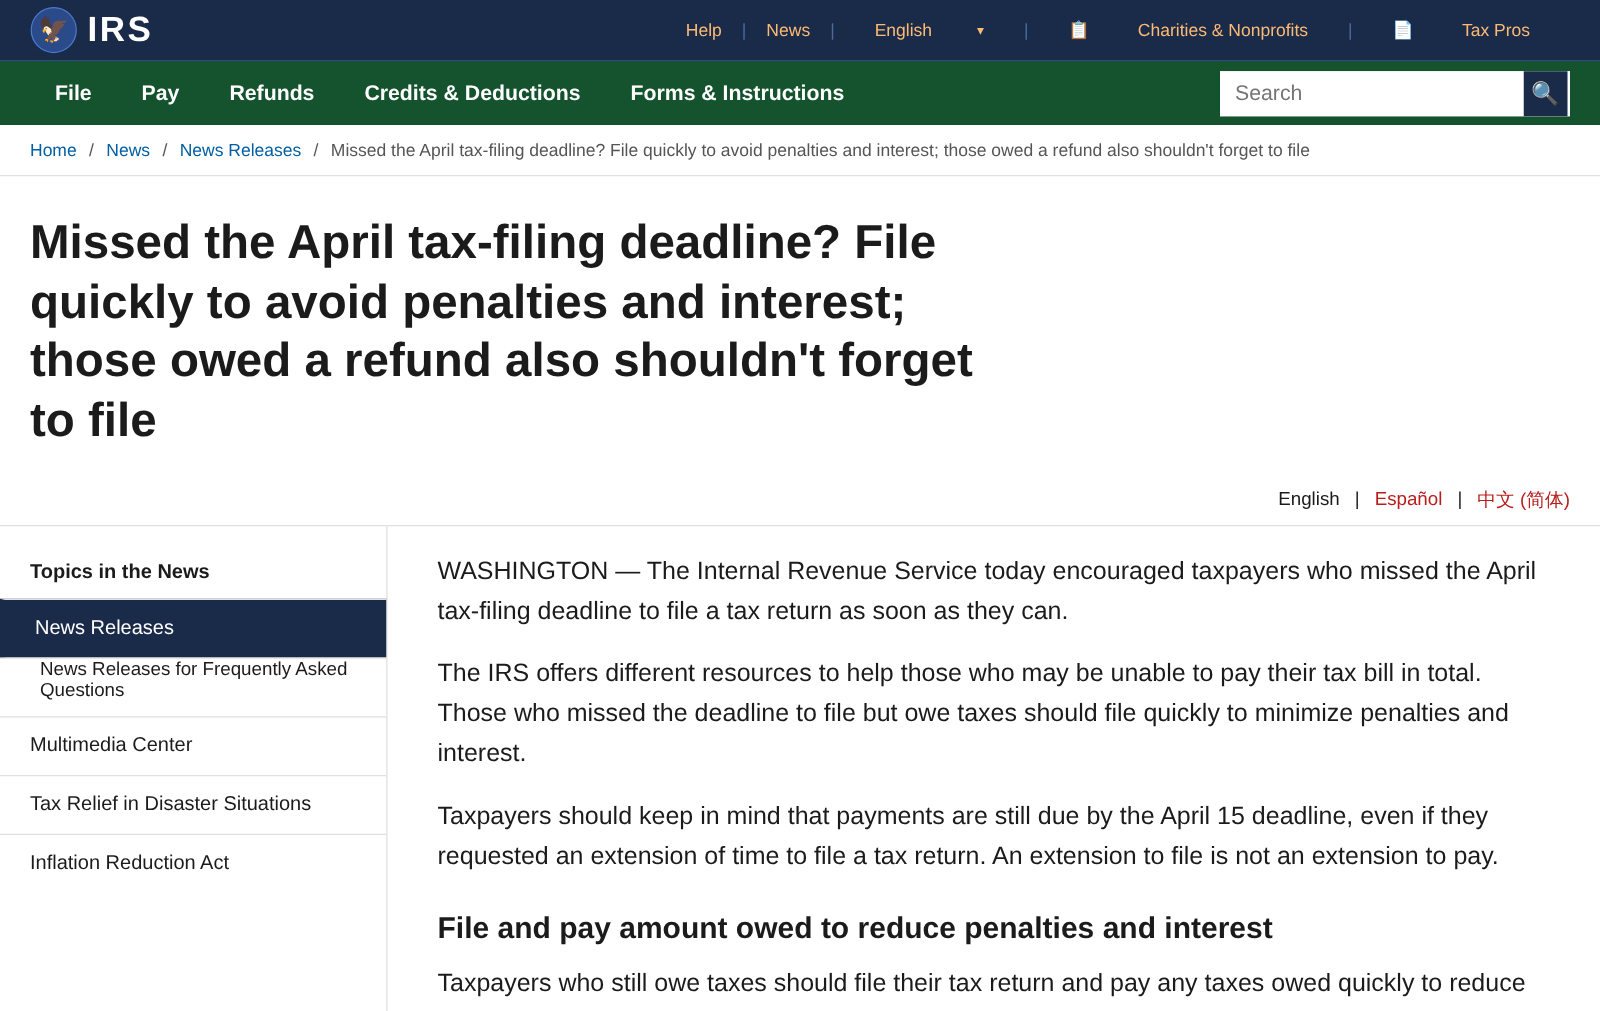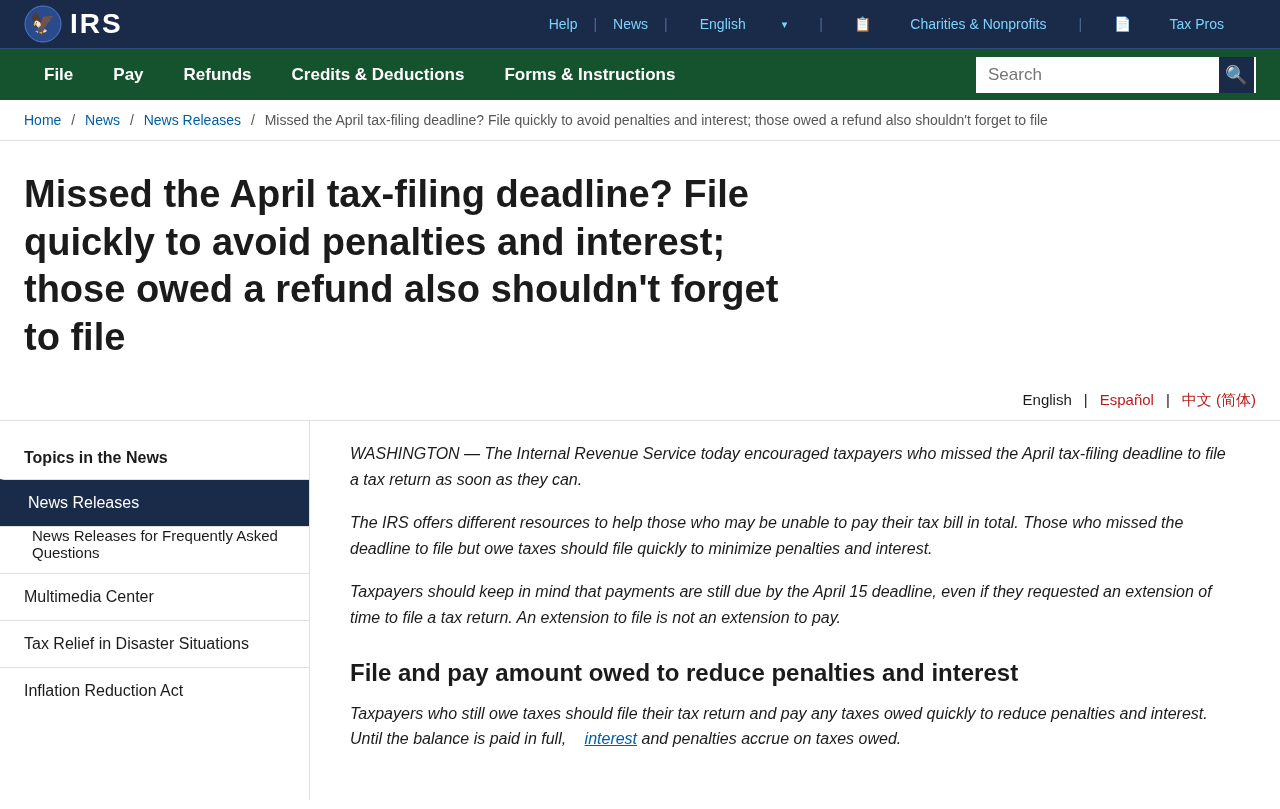--- a/index.html
+++ b/index.html
@@ -31,21 +31,21 @@
       font-weight: 900;
       letter-spacing: 2px;
     }
     .utility-links {
       display: flex;
       align-items: center;
       gap: 0;
       font-size: 14px;
     }
     .utility-links a, .utility-links span {
-      color: #7dd3fc;
+      color: #fdba74;
       text-decoration: none;
       padding: 0 16px;
       cursor: pointer;
     }
     .utility-links .divider {
       color: #4a6a9a;
       padding: 0;
     }
     .utility-links .lang-btn {
       display: flex;
@@ -209,25 +209,24 @@
       flex: 1;
       padding: 20px 30px 30px 40px;
       max-width: 950px;
     }
     .article-meta {
       font-size: 15px;
       color: #1b1b1b;
       margin-bottom: 20px;
     }
     .article-body p {
-      font-size: 16px;
+      font-size: 20px;
       line-height: 1.6;
       margin-bottom: 18px;
       color: #1b1b1b;
-      font-style: italic;
     }
     .article-body h2 {
       font-size: 24px;
       font-weight: 700;
       margin: 28px 0 14px 0;
       color: #1b1b1b;
     }
     .article-body a {
       color: #005ea2;
       text-decoration: underline;

